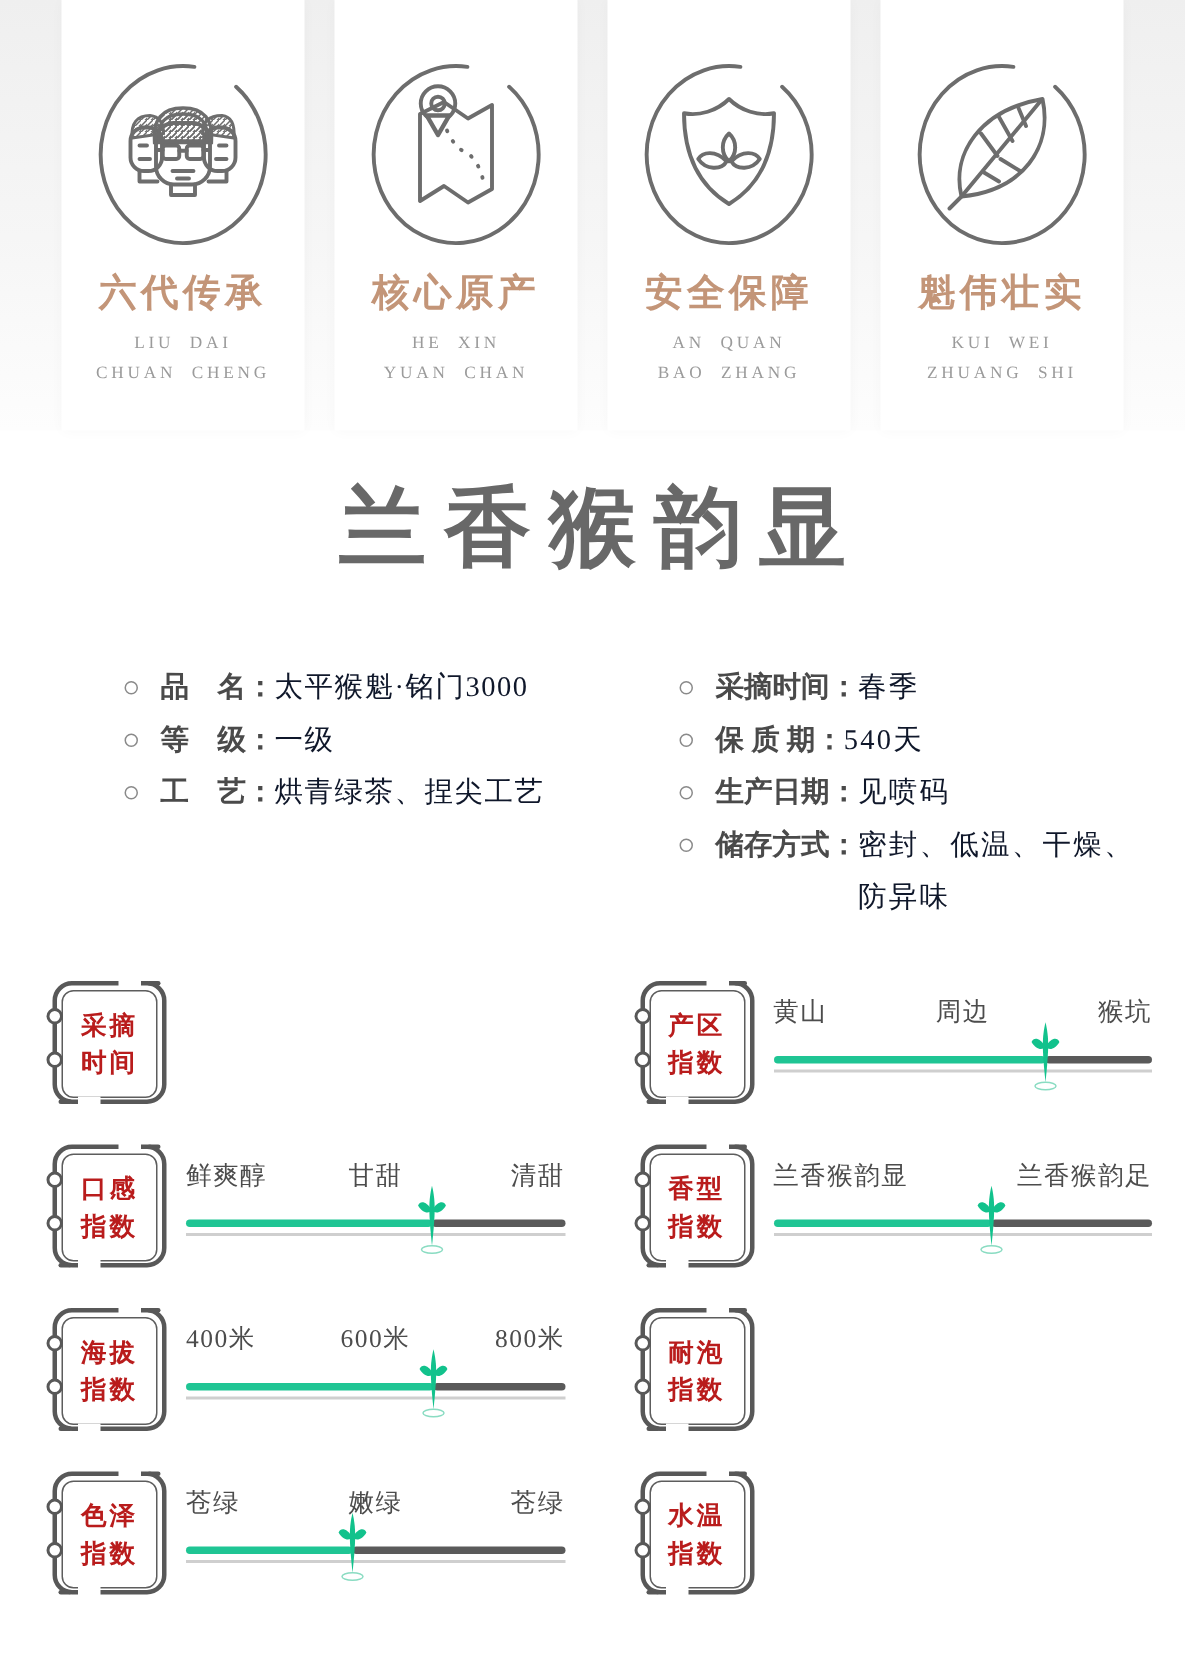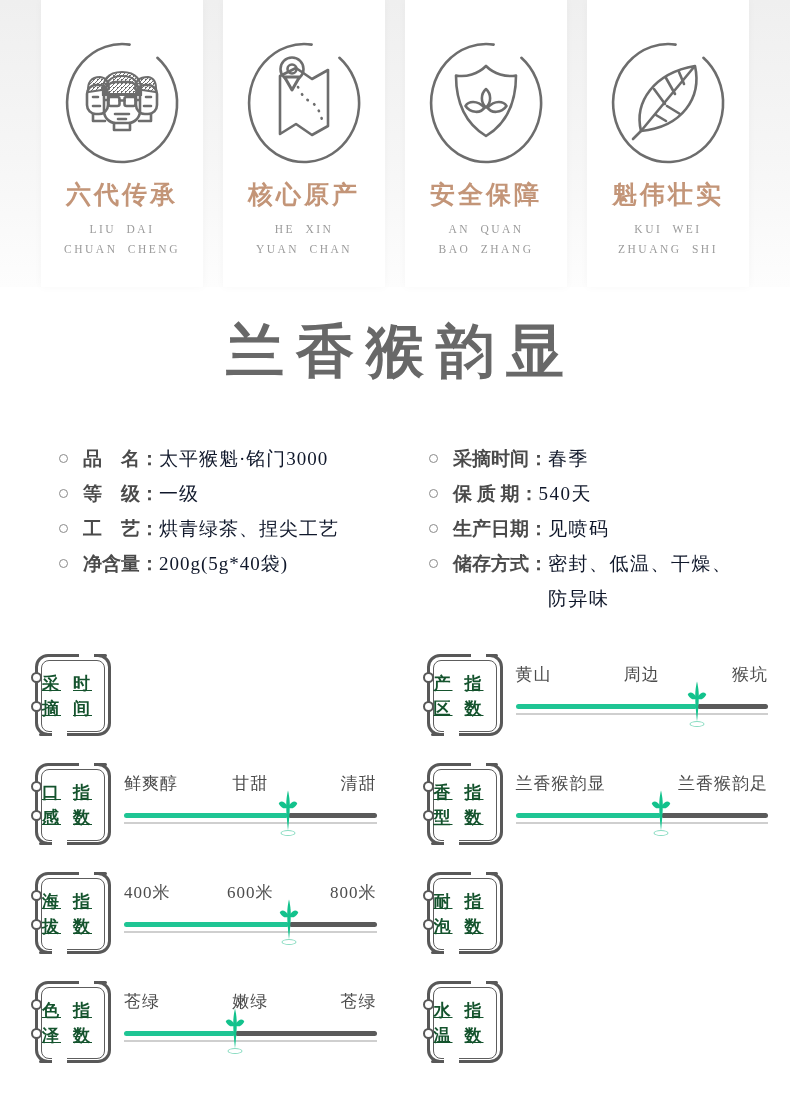--- a/index.html
+++ b/index.html
@@ -16,41 +16,41 @@
   .icon-stroke{stroke:#6d6d6d;fill:none;stroke-width:2.6;stroke-linecap:round;stroke-linejoin:round;}
   .feature-title{margin-top:12px;font-size:25px;font-weight:600;letter-spacing:3px;color:#c39578;}
   .feature-sub{margin-top:8px;font-size:11.5px;letter-spacing:2.5px;color:#9b9b9b;
     text-align:center;line-height:1.75;word-spacing:5px;}
 
   
   .main-title{margin-top:26px;text-align:center;font-size:58px;font-weight:700;
     color:#686868;letter-spacing:12px;text-indent:12px;}
 
   
-  .specs{display:flex;margin-top:50px;padding:0 20px 0 59px;}
+  .specs{display:flex;margin-top:50px;padding:0 20px 0 83px;}
   .spec-col-left{width:340px;margin-right:30px;flex-shrink:0;}
   .spec-col-right{flex:1;}
   .spec-row{display:flex;align-items:flex-start;font-size:19px;line-height:35px;}
   .spec-bullet{width:7px;height:7px;border:1.5px solid #8a8a8a;border-radius:50%;
     margin:13px 15px 0 0;flex-shrink:0;}
   .spec-label{font-weight:700;white-space:nowrap;color:#4a4a4a;}
   .spec-value{color:#0f172a;letter-spacing:1px;}
   .spec-col-right .spec-value{max-width:197px;letter-spacing:1.5px;}
 
   
   .indices{margin-top:38px;display:grid;grid-template-columns:1fr 1fr;
     column-gap:50px;row-gap:27px;padding:0 22px 0 35px;}
   .index-row{display:flex;align-items:center;gap:13px;}
 
   
   .seal{position:relative;width:64px;height:70px;border:3px solid #585858;border-radius:13px;
     padding:3px;background:#fff;flex-shrink:0;}
   .seal-inner{height:100%;border:1.5px solid #5d5d5d;border-radius:8px;display:flex;
-    flex-direction:row;justify-content:center;align-items:center;
-    font-size:17px;font-weight:700;line-height:1.5;letter-spacing:2px;color:#14532d;text-decoration:underline;}
+    flex-direction:column;justify-content:center;align-items:center;
+    font-size:17px;font-weight:700;line-height:1.5;letter-spacing:2px;color:#b91c1c;}
   .seal .dot{position:absolute;left:-7px;width:7px;height:7px;background:#fff;
     border:2px solid #585858;border-radius:50%;}
   .seal .d1{top:20%;} .seal .d2{top:58%;}
   .seal .gap-t{position:absolute;top:-4px;right:20%;width:15px;height:6px;background:#fff;}
   .seal .dash-t{position:absolute;top:-3px;right:2%;width:9px;height:3px;background:#585858;border-radius:2px;}
   .seal .gap-b{position:absolute;bottom:-4px;left:20%;width:15px;height:6px;background:#fff;}
   .seal .dash-b{position:absolute;bottom:-3px;left:2%;width:9px;height:3px;background:#585858;border-radius:2px;}
 
   
   .slider{flex:1;position:relative;}
@@ -174,25 +174,20 @@
     <span class="spec-label">等　级：</span>
     <span class="spec-value">一级</span>
   </div>
 
   <div class="spec-row">
     <span class="spec-bullet"></span>
     <span class="spec-label">工　艺：</span>
     <span class="spec-value">烘青绿茶、捏尖工艺</span>
   </div>
 
-  <div class="spec-row">
-    <span class="spec-bullet"></span>
-    <span class="spec-label">净含量：</span>
-    <span class="spec-value">200g(5g*40袋)</span>
-  </div>
 </div>
     <div class="spec-col-right">
   <div class="spec-row">
     <span class="spec-bullet"></span>
     <span class="spec-label">采摘时间：</span>
     <span class="spec-value">春季</span>
   </div>
 
   <div class="spec-row">
     <span class="spec-bullet"></span>

